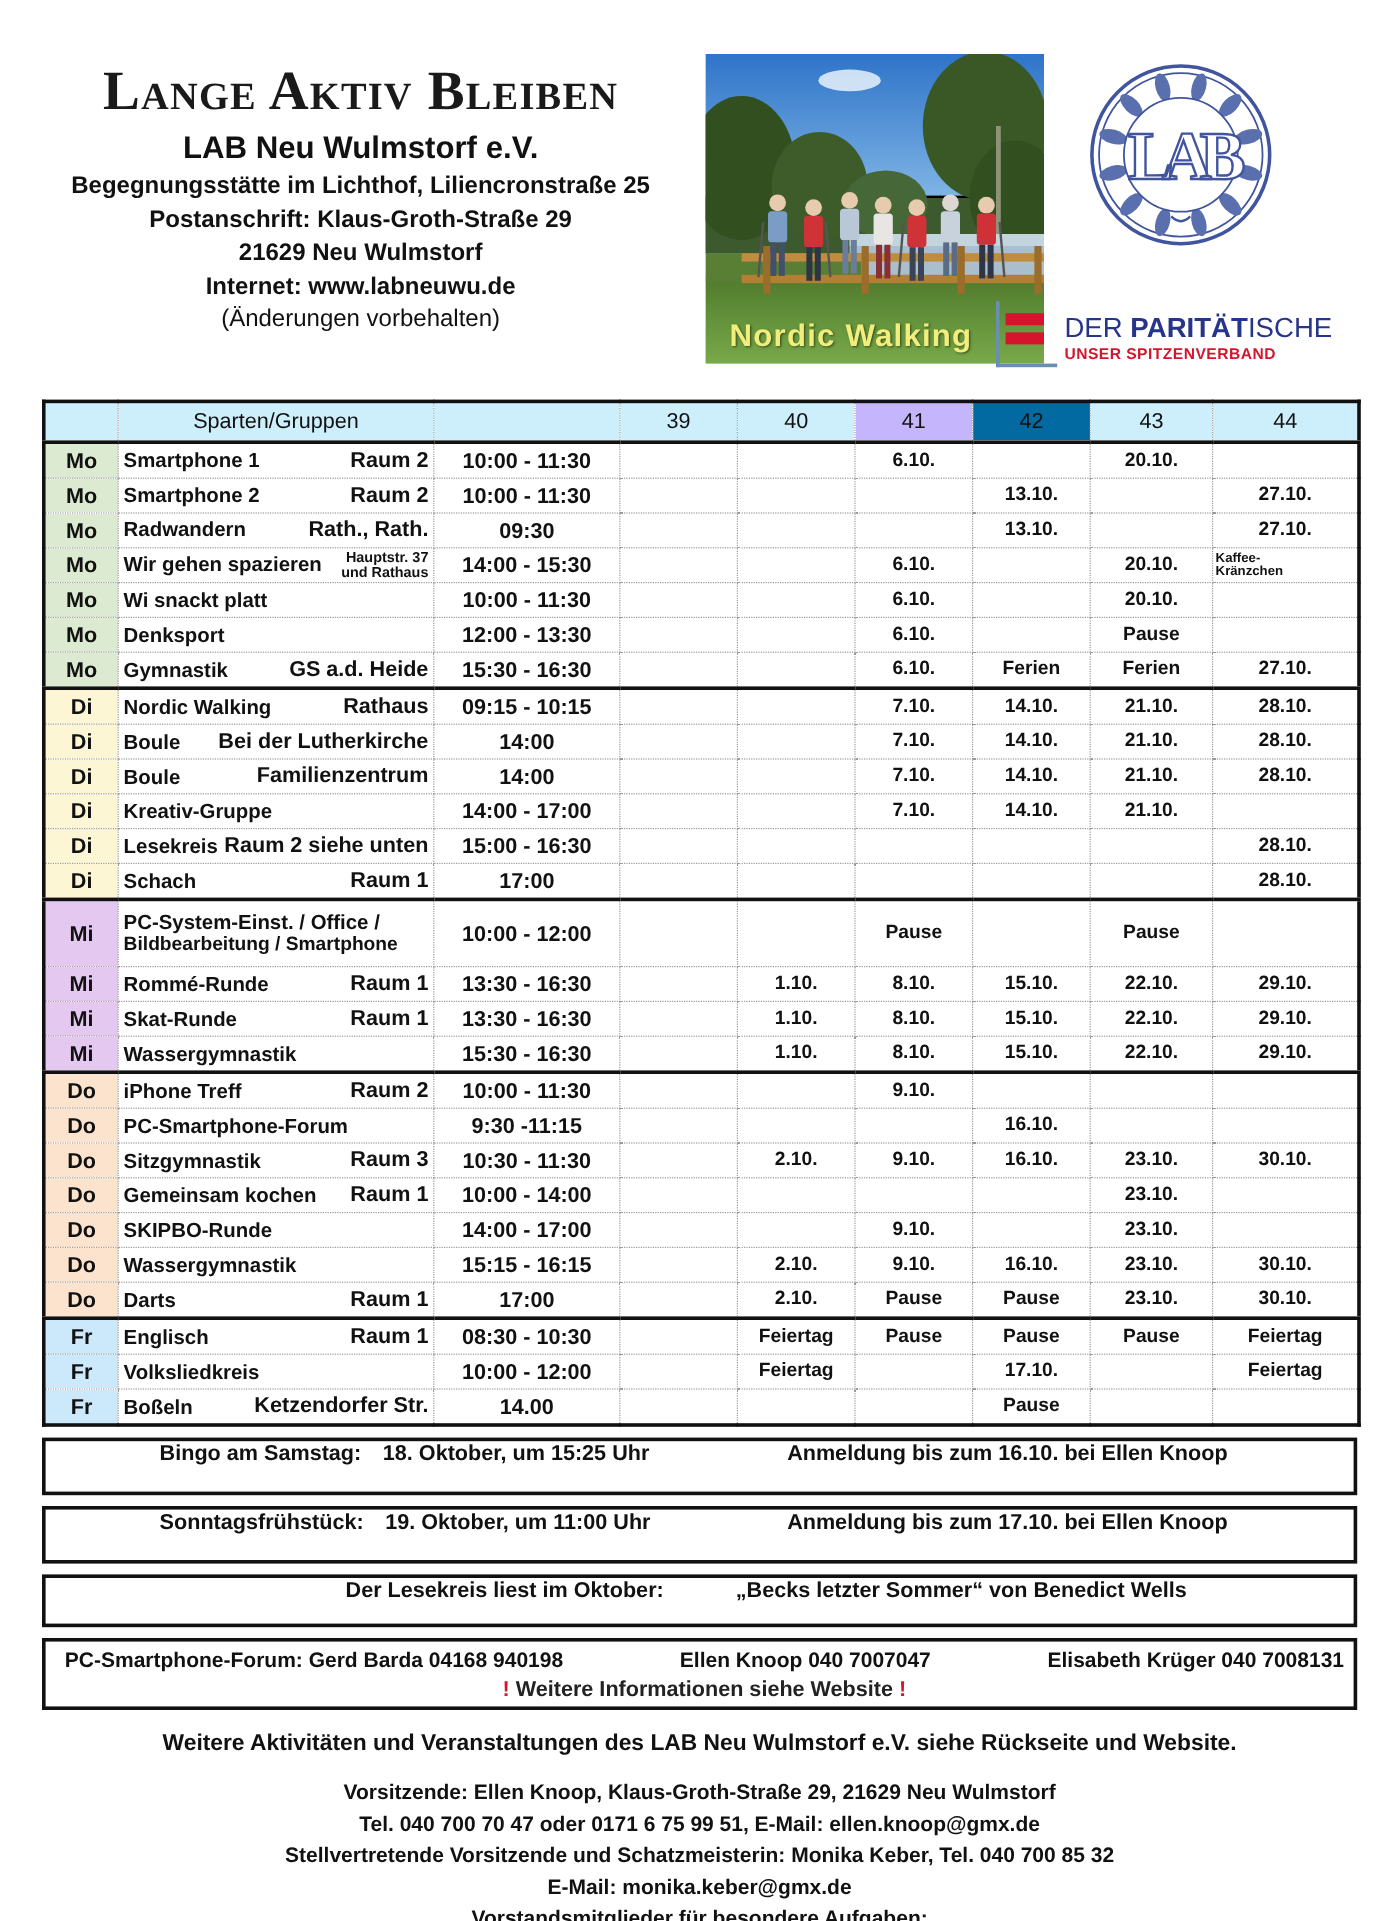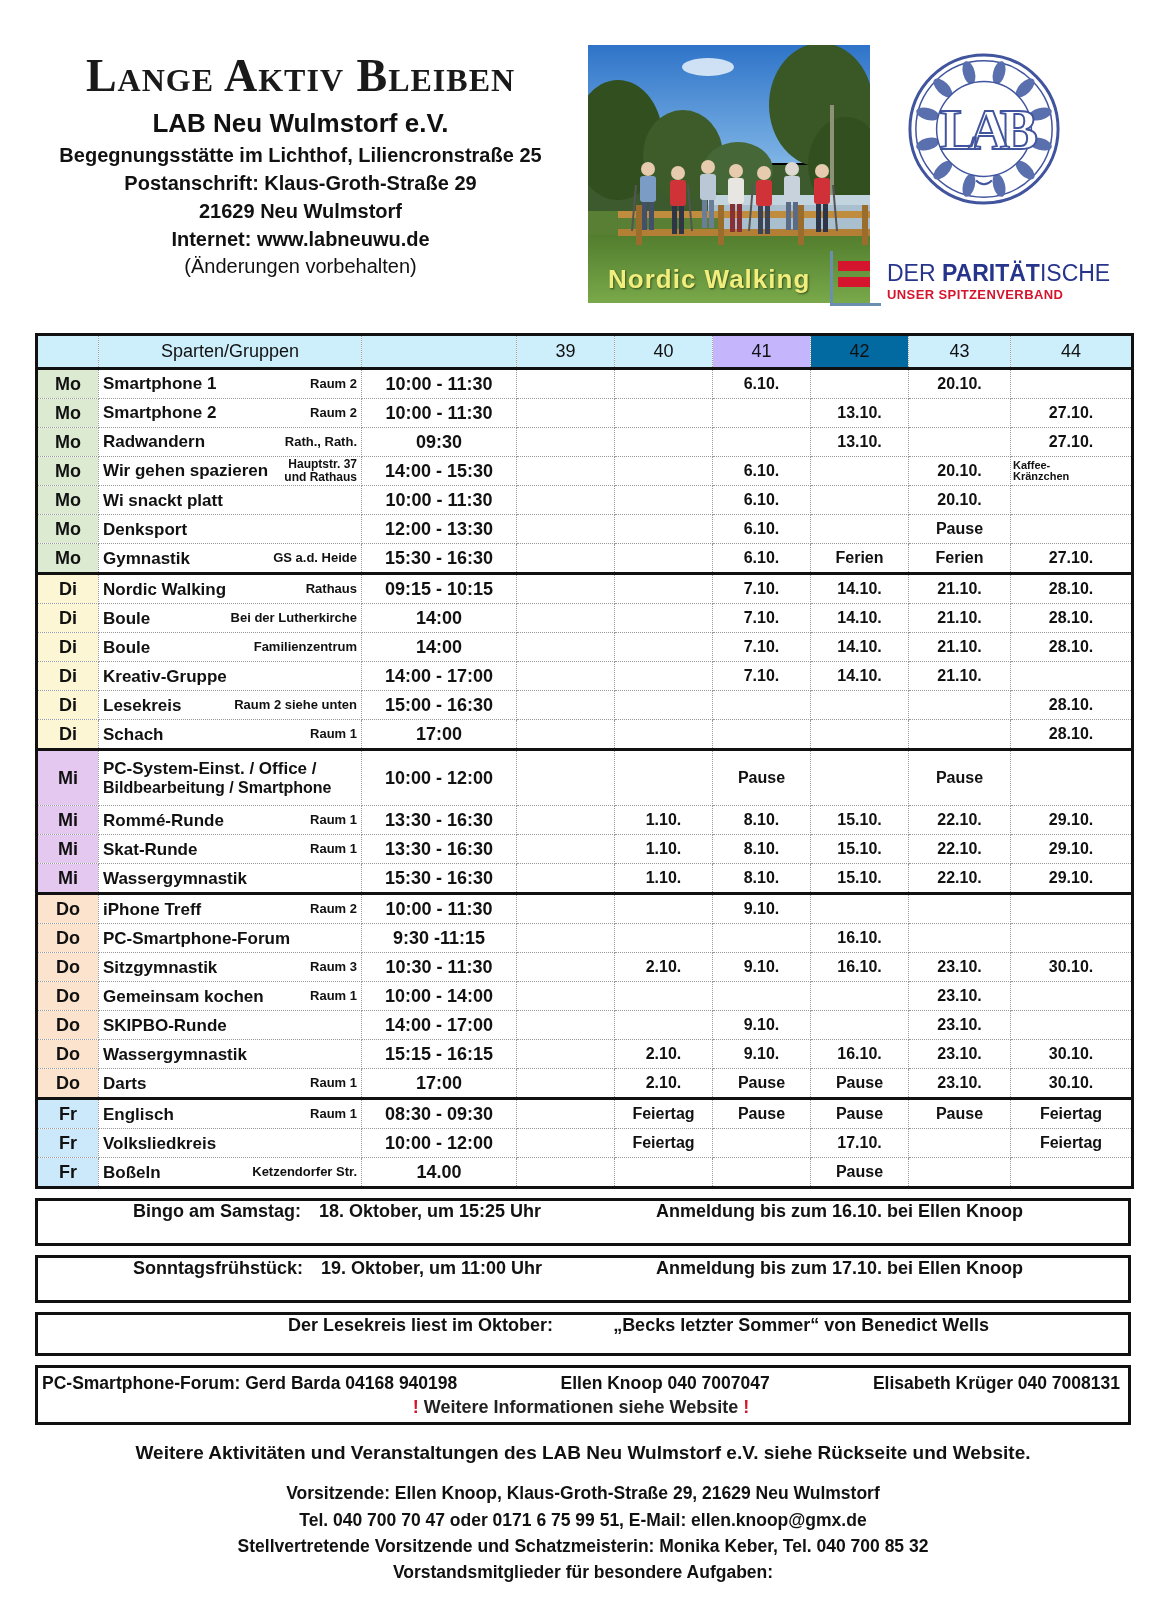--- a/index.html
+++ b/index.html
@@ -46,40 +46,40 @@
   table.sched td:last-child,table.sched th:last-child{border-right:none;}
   tr.head-row th{height:29px;font-size:18px;font-weight:400;text-align:center;border-bottom:3px solid #111;}
   tr.sched-row td{height:26px;}
   tr.group-start td{border-top:3px solid #111;}
   td.day-cell{text-align:center;font-weight:700;font-size:18px;}
   td.act-cell{font-size:17px;}
   .act-wrap{display:flex;justify-content:space-between;align-items:center;gap:4px;}
   .act-names{min-width:0;}
   .act-name{font-weight:700;font-size:17px;line-height:1.15;}
   .act-name2{font-weight:700;font-size:16px;line-height:1.15;}
-  .act-loc{font-weight:700;font-size:13px;text-align:right;line-height:1.1;flex:0 0 auto;}
+  .act-loc{font-weight:700;font-size:18px;text-align:right;line-height:1.1;flex:0 0 auto;}
   .act-loc .loc2{font-size:12px;}
   .act-loc.tiny{font-size:12px;}
   td.time-cell{text-align:center;font-weight:700;font-size:18px;}
   td.week-cell{text-align:center;font-weight:700;font-size:16px;}
   td.week-cell.note{font-size:11px;text-align:left;line-height:1.0;font-weight:700;padding-left:2px;}
   td.week-cell .noteline{display:block;}
   tr.tall td{height:52px;}
 
   
   .notice{border:3px solid #111;margin-top:9px;display:flex;align-items:flex-start;
           font-weight:700;font-size:18px;height:42px;}
   .notice .n-left{margin-left:95px;}
   .notice .n-mid{margin-left:18px;}
   .notice .n-right{margin-left:auto;margin-right:105px;}
   #notice-lesekreis{height:38px;}
   #notice-lesekreis .n-left{margin-left:250px;}
   #notice-lesekreis .n-right{margin-left:60px;margin-right:auto;}
 
-  #contacts-box{border:3px solid #111;margin-top:9px;padding:5px 8px 4px 4px;}
+  #contacts-box{border:3px solid #111;margin-top:9px;padding:5px 8px 4px 16px;}
   #contacts-line1{display:flex;justify-content:space-between;font-weight:700;font-size:17.5px;}
   #contacts-line2{text-align:center;font-weight:700;font-size:18px;margin-top:3px;color:#222;}
   #contacts-line2 .excl{color:#d5152e;padding:0 5px;}
 
   
   #footer{margin-top:17px;text-align:center;}
   #footer-note{font-size:19px;font-weight:700;}
   #footer-lines{margin-top:16px;font-size:17.5px;font-weight:700;line-height:1.5;}
 </style>
 </head>
@@ -682,21 +682,21 @@
           <tr class="sched-row group-start">
             <td class="day-cell" style="background: rgb(203, 233, 250);">Fr</td>
             <td class="act-cell">
               <div class="act-wrap">
                 <div class="act-names">
                   <div class="act-name">Englisch</div>
                 </div>
                 <div class="act-loc">Raum 1</div>
               </div>
             </td>
-            <td class="time-cell">08:30 - 09:30</td>
+            <td class="time-cell">08:30 - 10:30</td>
             <td class="week-cell"></td>
             <td class="week-cell">Feiertag</td>
             <td class="week-cell">Pause</td>
             <td class="week-cell">Pause</td>
             <td class="week-cell">Pause</td>
             <td class="week-cell">Feiertag</td>
           </tr>
           <tr class="sched-row">
             <td class="day-cell" style="background: rgb(203, 233, 250);">Fr</td>
             <td class="act-cell">
@@ -762,19 +762,20 @@
         <span class="excl">!</span><span>Weitere Informationen siehe Website</span><span class="excl">!</span>
       </div>
     </div>
 
     <div id="footer">
       <div id="footer-note">Weitere Aktivitäten und Veranstaltungen des LAB Neu Wulmstorf e.V. siehe Rückseite und Website.</div>
       <div id="footer-lines">
           <div>Vorsitzende: Ellen Knoop, Klaus-Groth-Straße 29,  21629 Neu Wulmstorf</div>
           <div>Tel. 040 700 70 47 oder  0171 6 75 99 51, E-Mail: ellen.knoop@gmx.de</div>
           <div>Stellvertretende Vorsitzende und Schatzmeisterin: Monika Keber, Tel. 040 700 85 32</div>
+          <div>E-Mail: monika.keber@gmx.de</div>
           <div>Vorstandsmitglieder für besondere Aufgaben:</div>
         </div>
 
     </div>
 
   </div>
 </div>
 
 </body></html>

